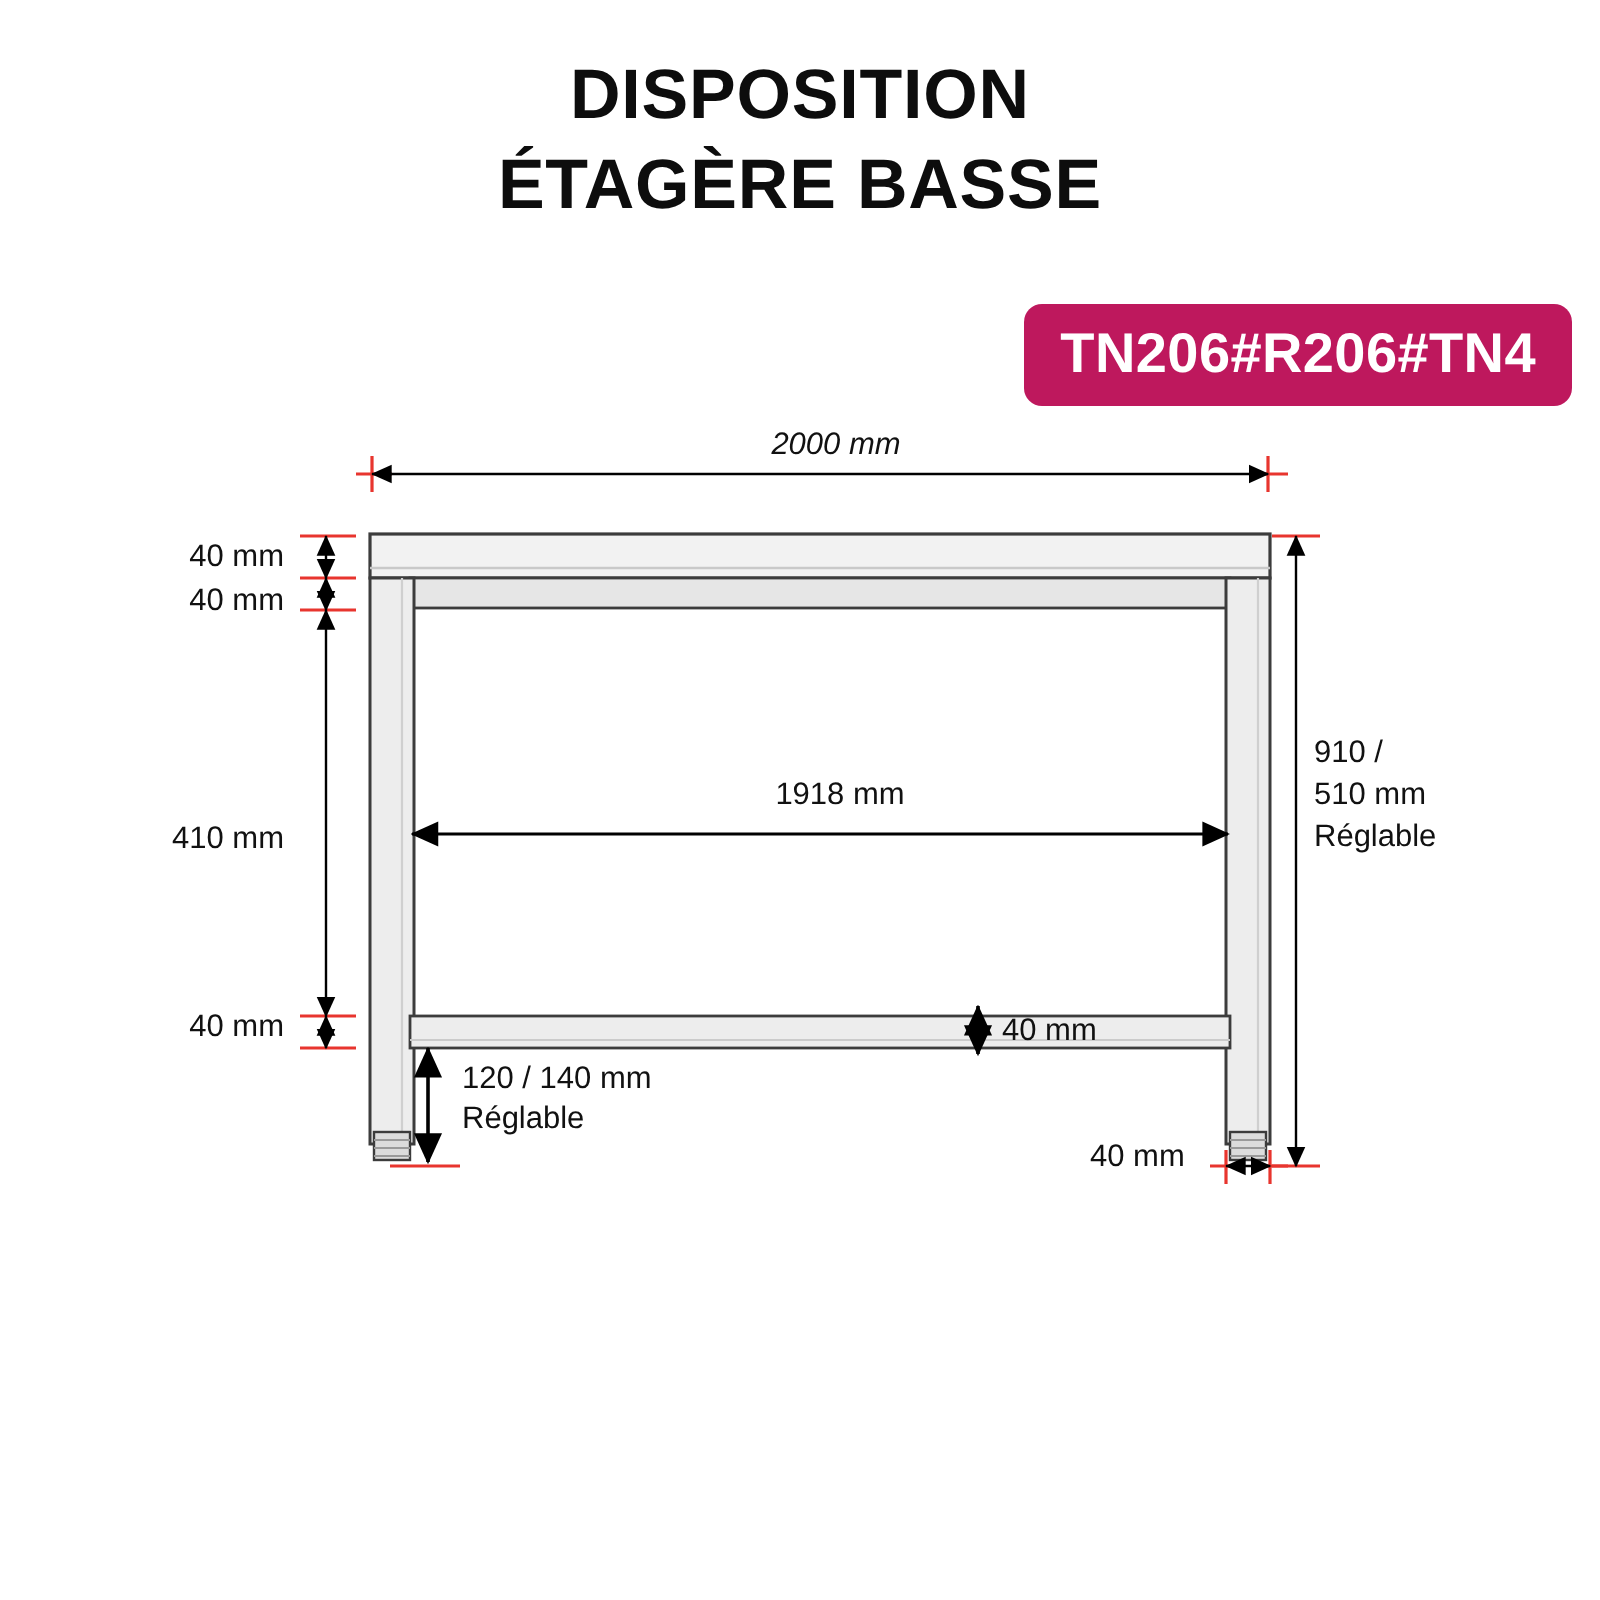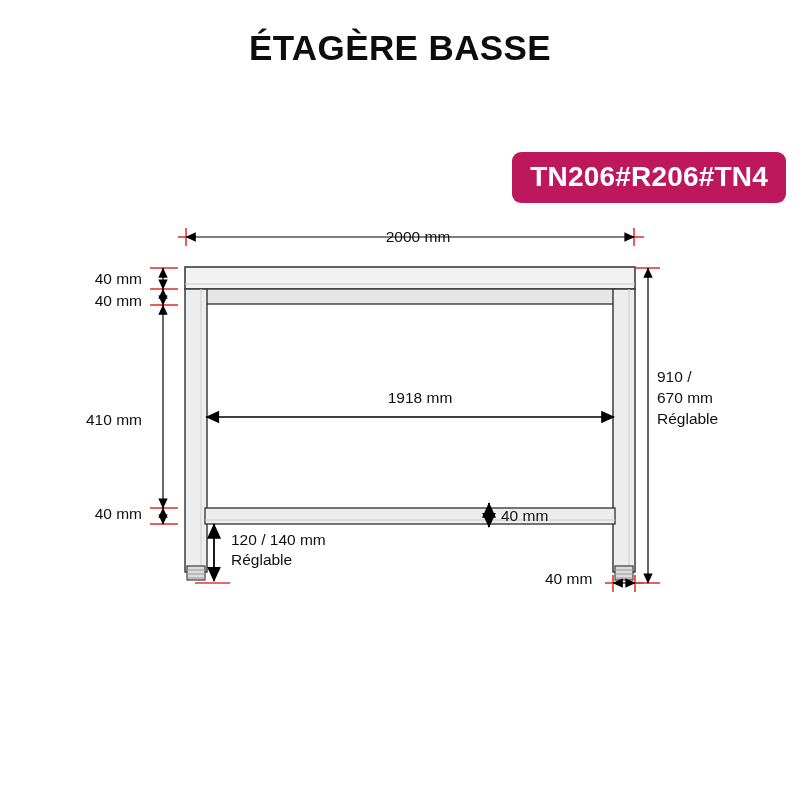--- a/index.html
+++ b/index.html
@@ -69,20 +69,21 @@
   .dim-label.right {
     text-align: right;
   }
 </style>
 </head>
 <body>
 
 <div class="page">
 
   <div class="title-block">
+    <div class="title-line">DISPOSITION</div>
     <div class="title-line">ÉTAGÈRE BASSE</div>
   </div>
 
   <div class="ref-badge">TN206#R206#TN4</div>
 
   <svg class="drawing" viewBox="0 0 800 800">
 
     <rect x="185" y="267" width="450" height="22" fill="#f2f2f2" stroke="#3c3c3c" stroke-width="1.6"></rect>
     <line x1="185" y1="284" x2="635" y2="284" stroke="#c9c9c9" stroke-width="1.2"></line>
 
@@ -161,36 +162,36 @@
 
     <line x1="489" y1="503" x2="489" y2="527" stroke="#000000" stroke-width="1.8" marker-start="url(#arrStart)" marker-end="url(#arrEnd)"></line>
 
     <line x1="214" y1="524" x2="214" y2="581" stroke="#000000" stroke-width="1.8" marker-start="url(#arrStart)" marker-end="url(#arrEnd)"></line>
 
     <line x1="648" y1="268" x2="648" y2="583" stroke="#000000" stroke-width="1.2" marker-start="url(#arrStart)" marker-end="url(#arrEnd)"></line>
 
     <line x1="613" y1="583" x2="635" y2="583" stroke="#000000" stroke-width="1.2" marker-start="url(#arrStart)" marker-end="url(#arrEnd)"></line>
   </svg>
 
-  <div class="dim-label center" style="left:348px; top:228px; width:140px;">2000 mm</div>
+  <div class="dim-label center" style="left:348px; top:214px; width:140px;font-style:italic;">2000 mm</div>
 
   <div class="dim-label right" style="left:20px; top:270px; width:122px;">40 mm</div>
 
   <div class="dim-label right" style="left:20px; top:292px; width:122px;">40 mm</div>
 
   <div class="dim-label right" style="left:10px; top:411px; width:132px;">410 mm</div>
 
   <div class="dim-label right" style="left:20px; top:505px; width:122px;">40 mm</div>
 
   <div class="dim-label center" style="left:350px; top:389px; width:140px;">1918 mm</div>
 
   <div class="dim-label" style="left:501px; top:507px;">40 mm</div>
 
   <div class="dim-label" style="left:231px; top:531px;">120 / 140 mm</div>
   <div class="dim-label" style="left:231px; top:551px;">Réglable</div>
 
   <div class="dim-label" style="left:657px; top:368px;">910 /</div>
-  <div class="dim-label" style="left:657px; top:389px;">670 mm</div>
+  <div class="dim-label" style="left:657px; top:389px;">510 mm</div>
   <div class="dim-label" style="left:657px; top:410px;">Réglable</div>
 
   <div class="dim-label" style="left:545px; top:570px;">40 mm</div>
 
 </div>
 
 </body></html>

